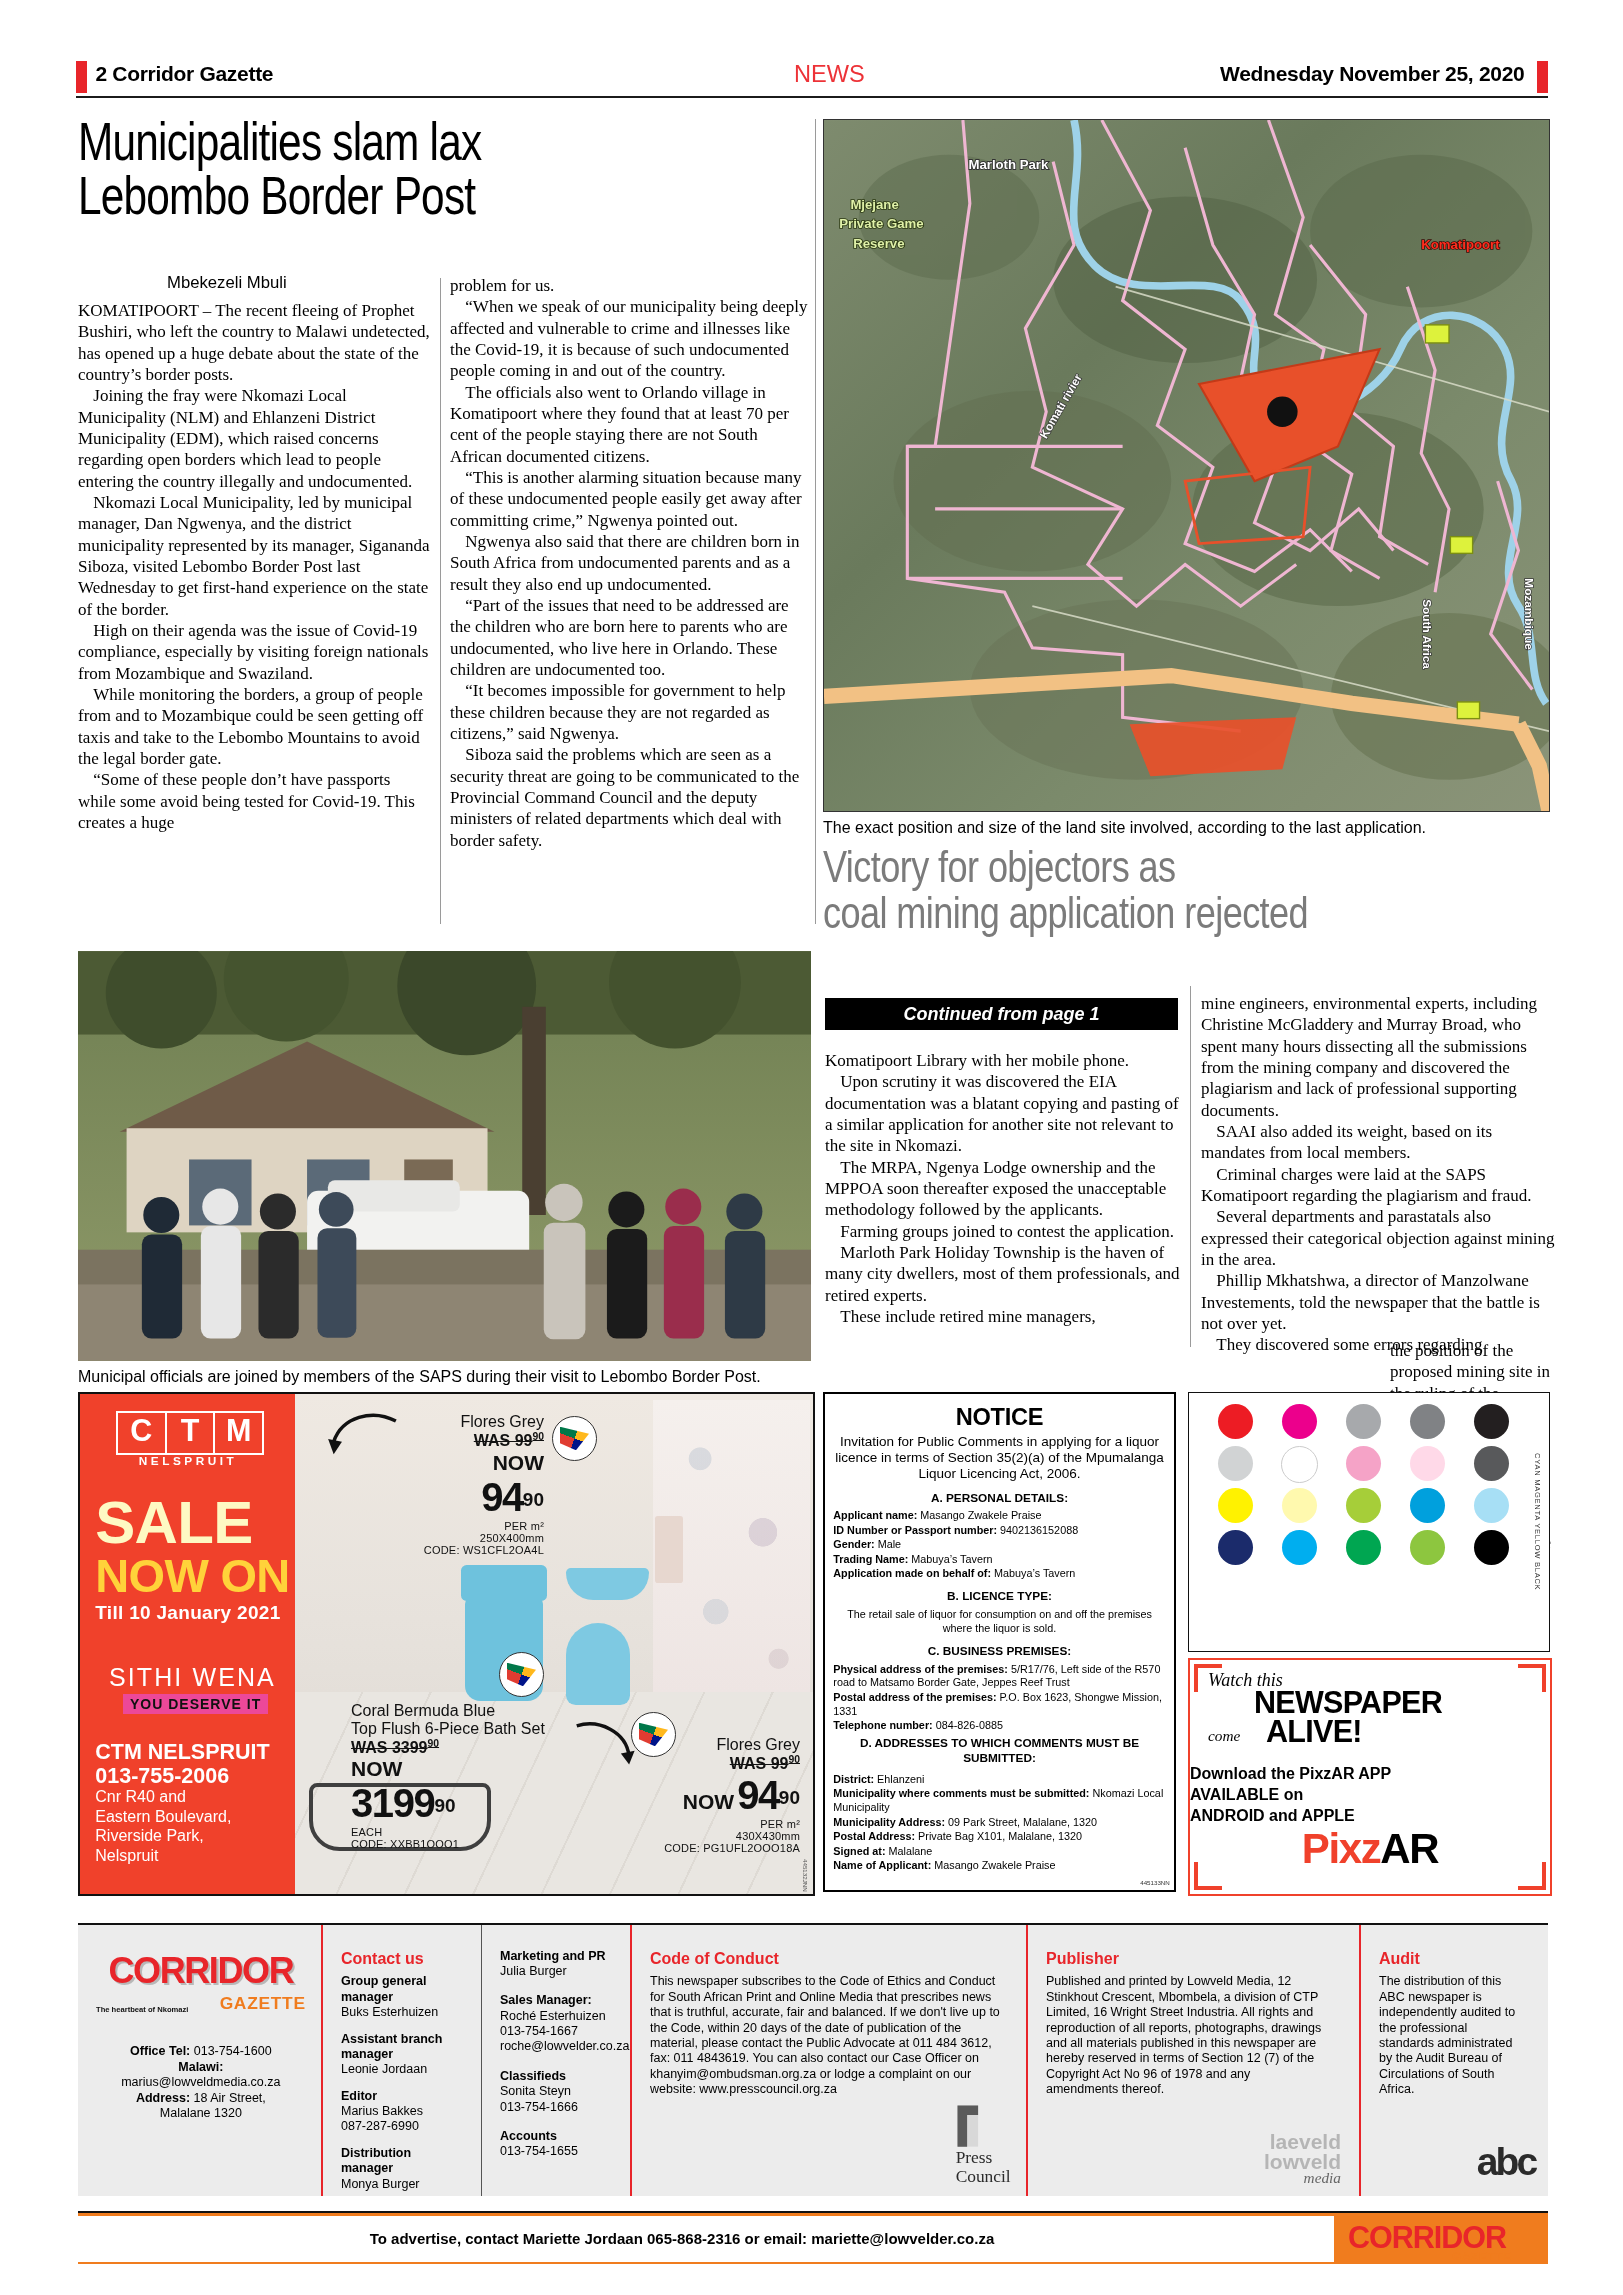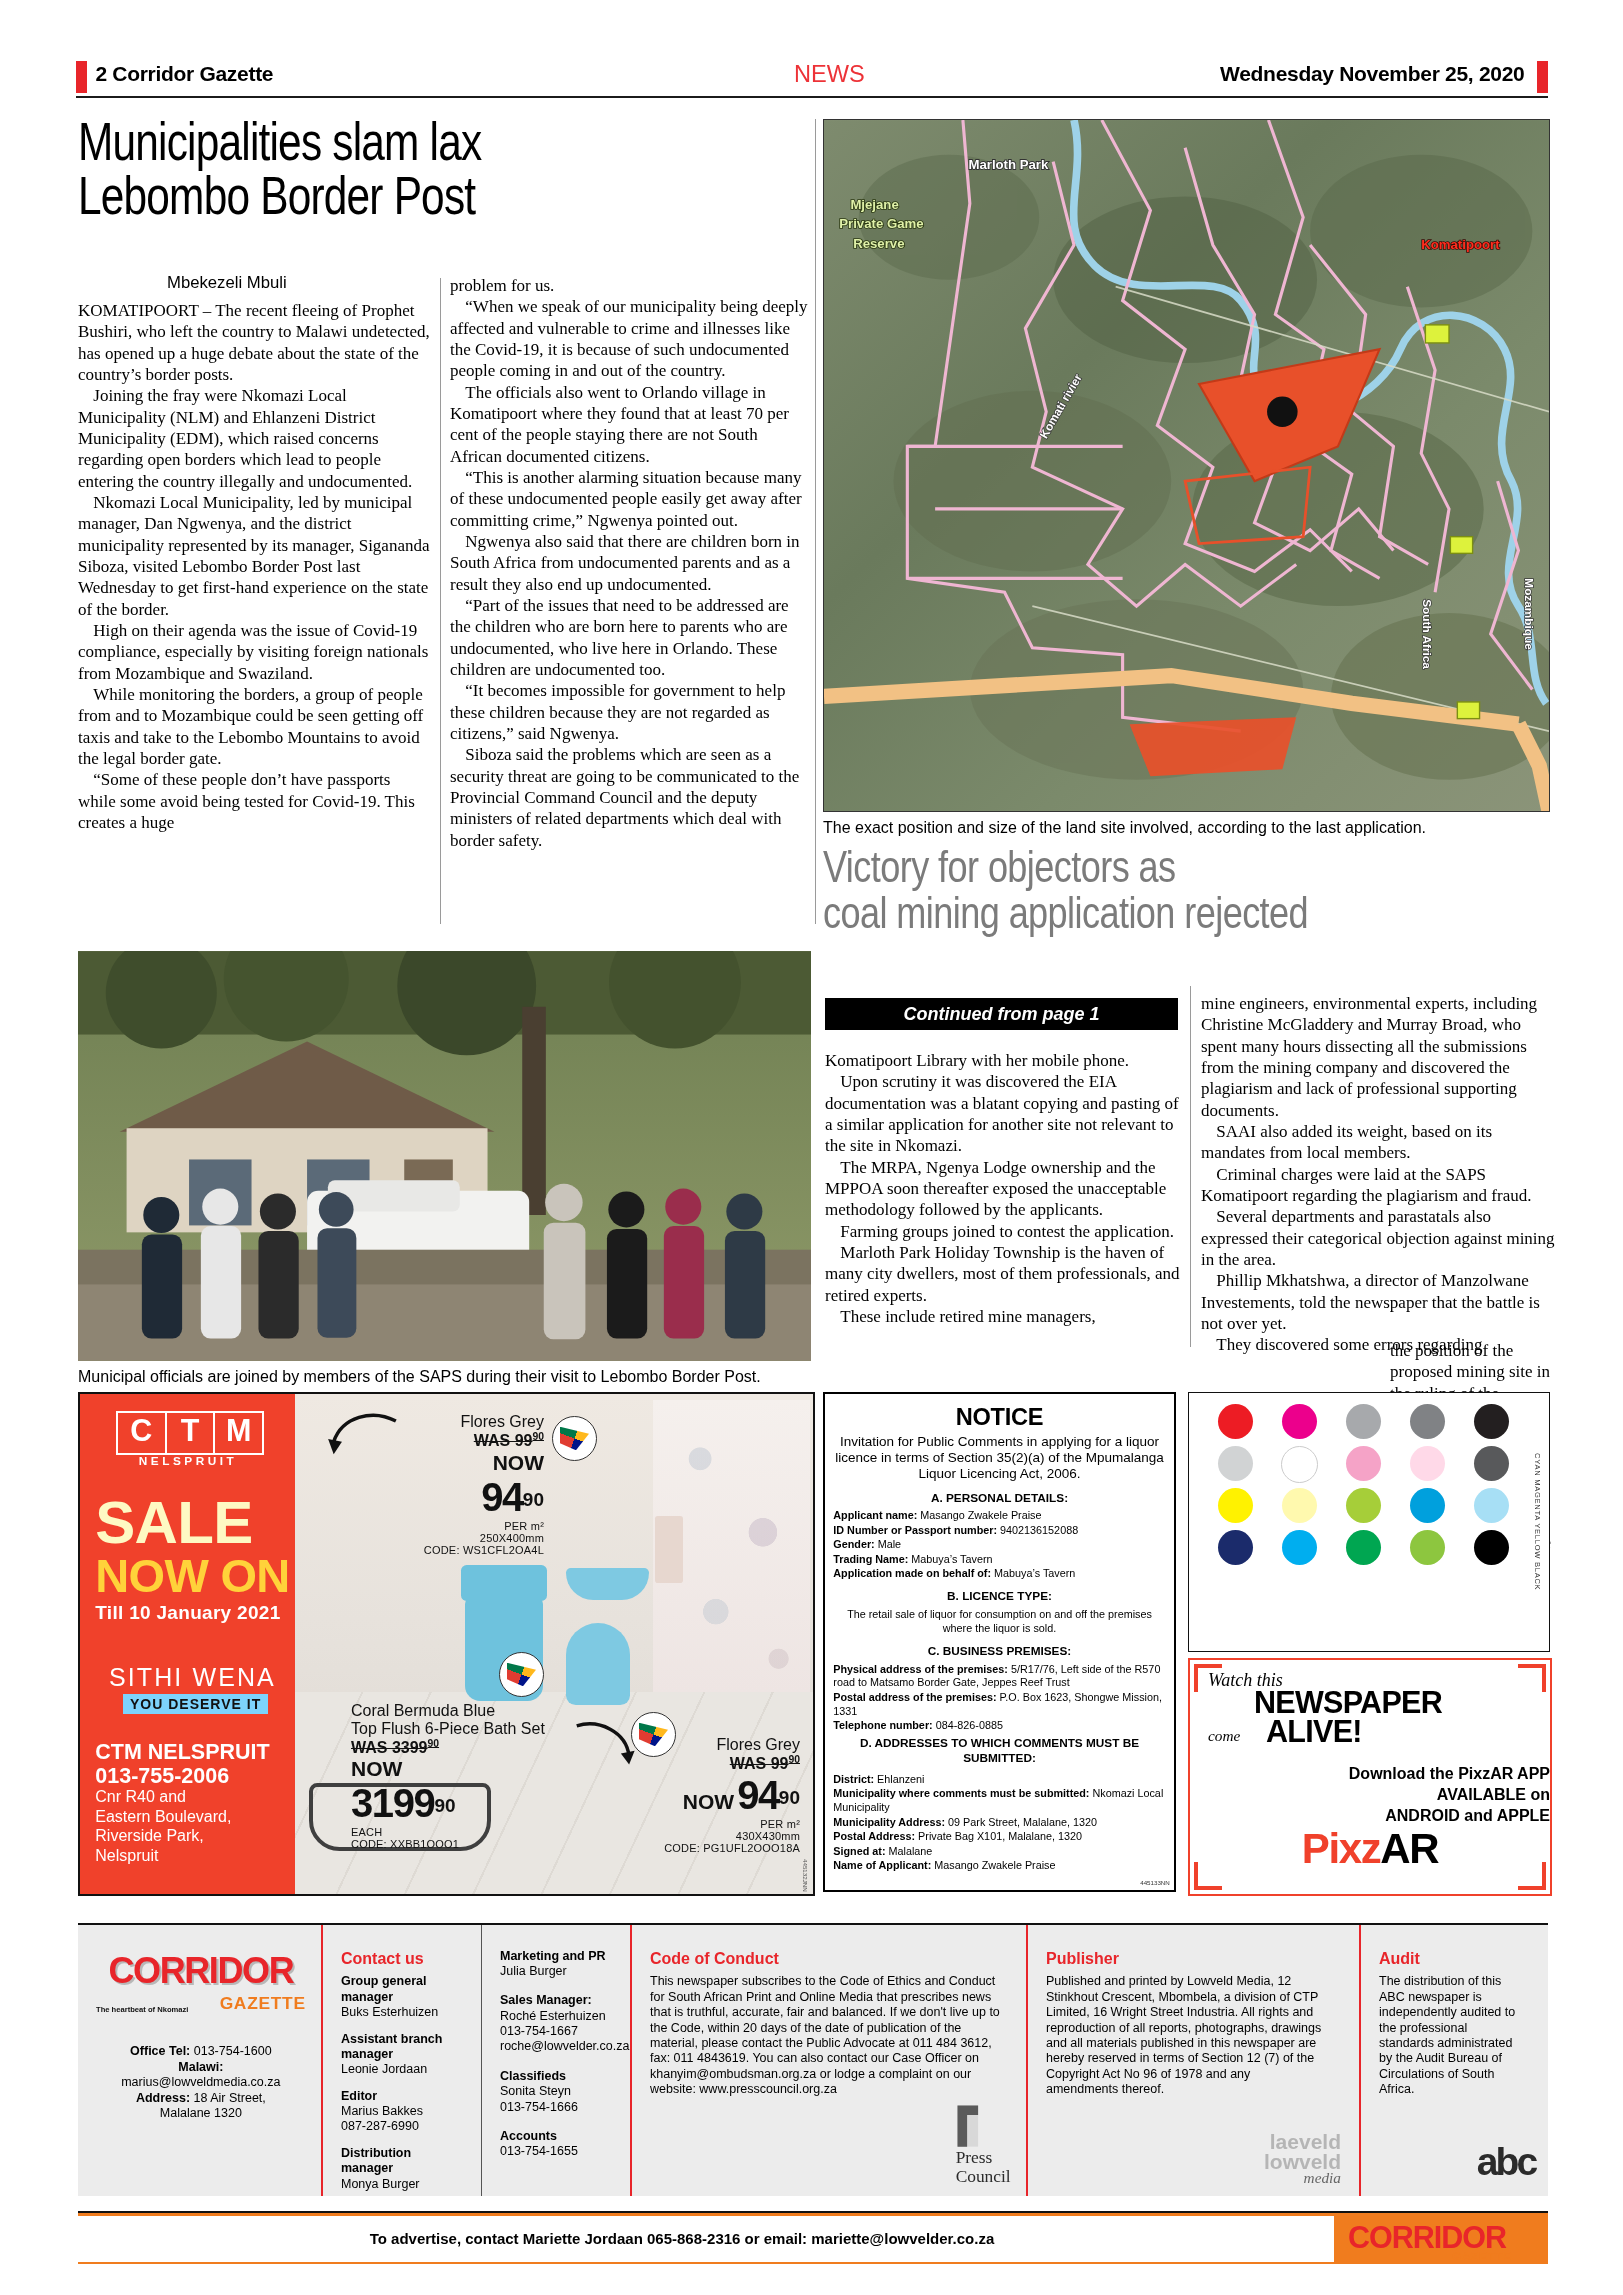--- a/index.html
+++ b/index.html
@@ -56,21 +56,21 @@
   .ctm-nels{position:absolute;left:36px;top:60px;width:144px;text-align:center;color:#fff;
      font-family:"Liberation Sans",sans-serif;font-weight:bold;font-size:11.8px;letter-spacing:3.5px;}
   .ctm-sale{position:absolute;left:15.3px;top:104px;color:#fef9c3;font-family:"Liberation Sans",sans-serif;
      font-weight:bold;font-size:60px;line-height:.82;letter-spacing:-0.7px;}
   .ctm-now{position:absolute;left:15.3px;top:161px;color:#ffd23a;font-family:"Liberation Sans",sans-serif;
      font-weight:bold;font-size:47px;line-height:.9;letter-spacing:-0.7px;}
   .ctm-till{position:absolute;left:15.3px;top:208px;color:#fff;font-family:"Liberation Sans",sans-serif;
      font-weight:bold;font-size:19px;letter-spacing:0.3px;}
   .ctm-sw{position:absolute;left:29px;top:269px;color:#fff;font-family:"Liberation Sans",sans-serif;
      font-weight:normal;font-size:25px;letter-spacing:2.1px;}
-  .ctm-yd{position:absolute;left:43px;top:300px;background:#7dd3fc;color:#111;font-family:"Liberation Sans",sans-serif;
+  .ctm-yd{position:absolute;left:43px;top:300px;background:#ec4899;color:#111;font-family:"Liberation Sans",sans-serif;
      font-weight:bold;font-size:14px;letter-spacing:1px;padding:2.1px 7px;}
   .ctm-store{position:absolute;left:15.3px;top:346px;color:#fff;font-family:"Liberation Sans",sans-serif;
      font-weight:bold;font-size:21.5px;line-height:1.12;}
   .ctm-addr{position:absolute;left:15.3px;top:393px;color:#fff;font-family:"Liberation Sans",sans-serif;
      font-weight:normal;font-size:16px;line-height:1.22;}
 
   .bath{position:absolute;left:215px;top:0;right:0;bottom:0;
         background:linear-gradient(180deg,#efe9e2 0%,#e7e2dc 45%,#dcd7d1 100%);}
   .tile{position:absolute;left:215px;top:298px;right:0;bottom:0;background:
      repeating-linear-gradient(115deg,#e9e6e1 0 60px,#dedad4 60px 62px),
@@ -119,21 +119,21 @@
   .sw{border-radius:50%;width:35px;height:35px;margin:0 auto;}
   .cmyk{position:absolute;right:7px;top:60px;font-family:"Liberation Sans",sans-serif;font-size:7.6px;
      writing-mode:vertical-rl;color:#333;letter-spacing:0.7px;}
 
   
   .pixz{position:absolute;left:1188px;top:1658px;width:360px;height:234px;border:2.1px solid #f0412b;background:#fff;overflow:hidden;}
   .pz-watch{position:absolute;left:18px;top:9.7px;font-family:"Liberation Serif",serif;font-style:italic;font-size:18px;}
   .pz-np{position:absolute;left:64px;top:28px;font-family:"Liberation Sans",sans-serif;font-weight:bold;font-size:30.5px;line-height:.95;letter-spacing:-0.7px;}
   .pz-come{position:absolute;left:18px;top:67px;font-family:"Liberation Serif",serif;font-style:italic;font-size:15.3px;}
   .pz-alive{position:absolute;left:76px;top:57px;font-family:"Liberation Sans",sans-serif;font-weight:bold;font-size:30.5px;line-height:.95;letter-spacing:-0.7px;}
-  .pz-dl{position:absolute;left:0;top:104px;width:100%;text-align:right;font-family:"Liberation Sans",sans-serif;font-weight:bold;font-size:16px;line-height:1.3;}
+  .pz-dl{position:absolute;left:0;top:104px;width:100%;text-align:left;font-family:"Liberation Sans",sans-serif;font-weight:bold;font-size:16px;line-height:1.3;}
   .pz-logo{position:absolute;left:0;top:165px;width:100%;text-align:center;font-family:"Liberation Sans",sans-serif;
      font-weight:bold;font-size:42px;letter-spacing:-1.4px;}
   .pz-logo .p{color:#f0412b;}
   .pz-corner{position:absolute;width:23.6px;height:23.6px;border:4.2px solid #f0412b;}
   .pz-c1{left:4.2px;top:4.2px;border-right:none;border-bottom:none;}
   .pz-c2{right:4.2px;top:4.2px;border-left:none;border-bottom:none;}
   .pz-c3{left:4.2px;bottom:4.2px;border-right:none;border-top:none;}
   .pz-c4{right:4.2px;bottom:4.2px;border-left:none;border-top:none;}
 
   

